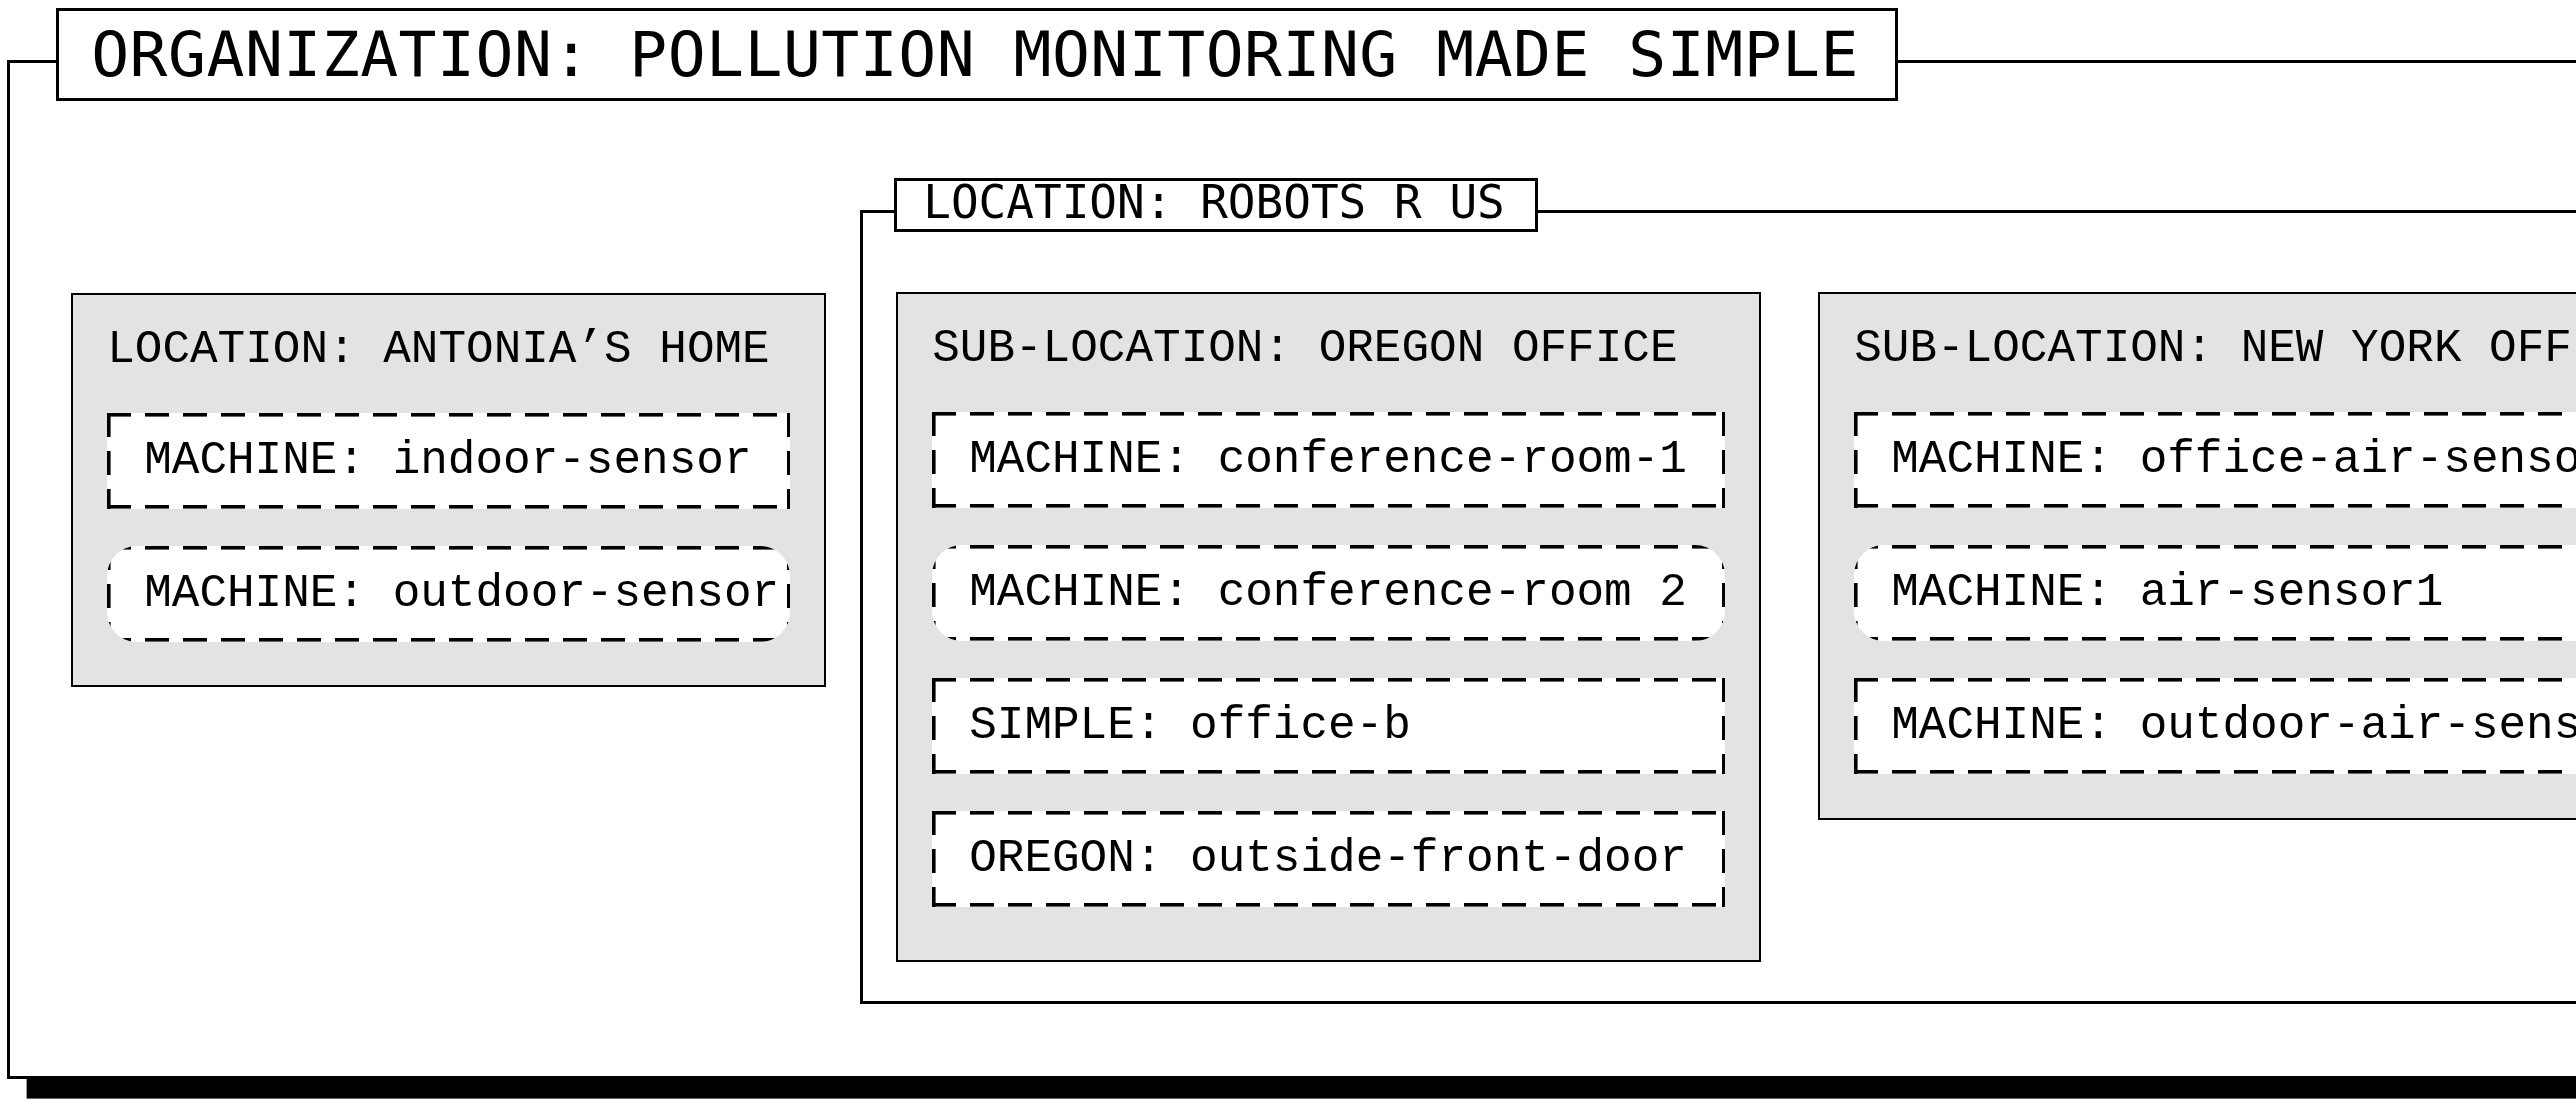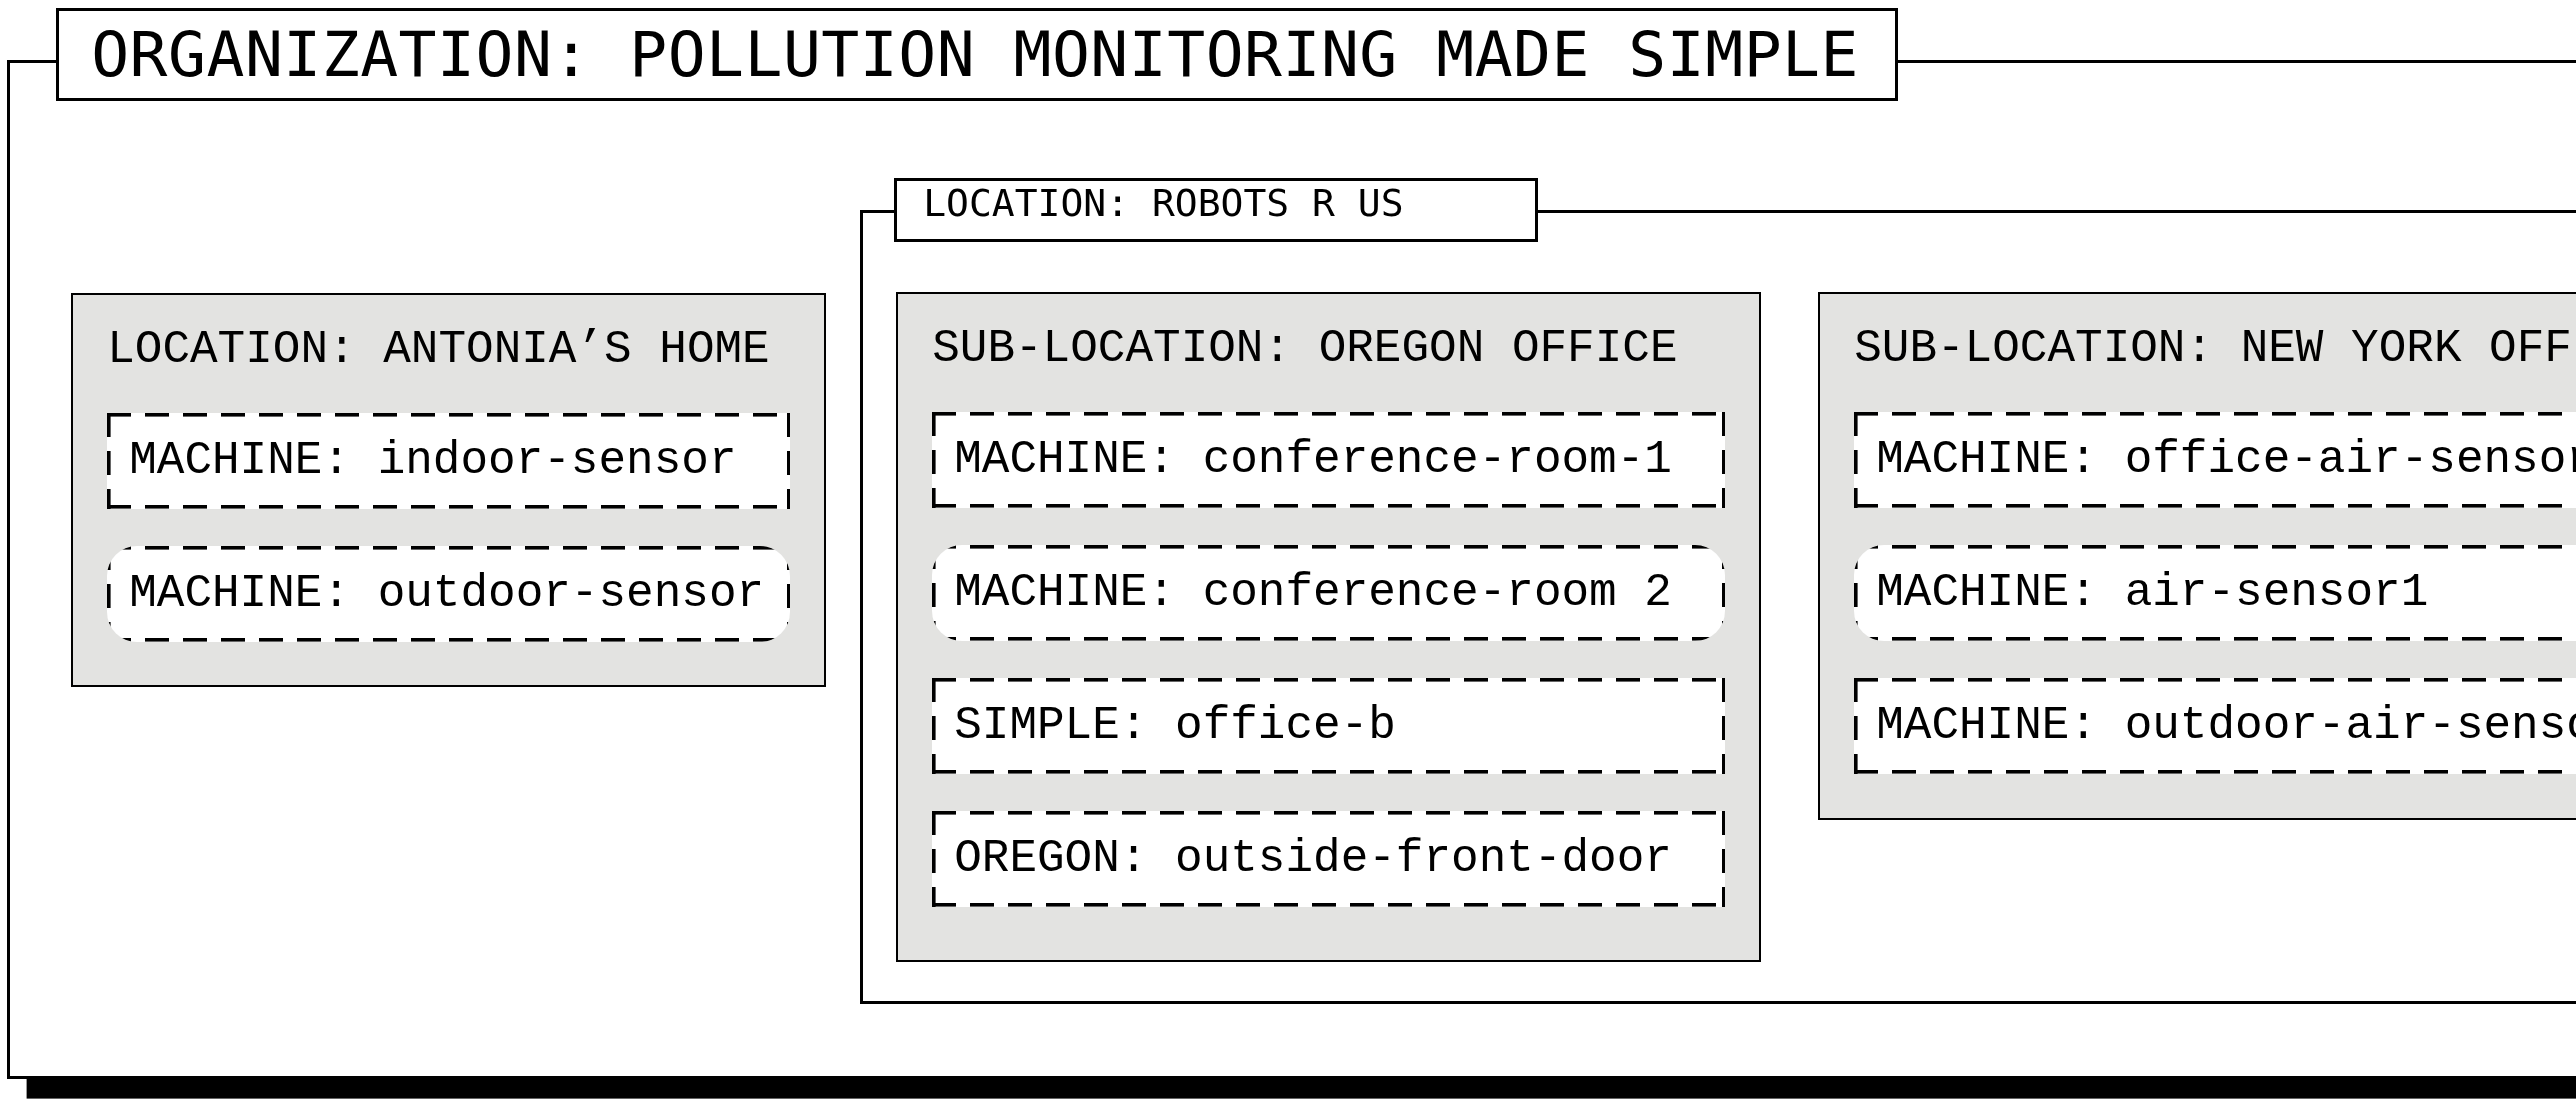--- a/index.html
+++ b/index.html
@@ -75,21 +75,21 @@
     background-image:
       repeating-linear-gradient(90deg,  #000 0 24px, transparent 24px 38px),
       repeating-linear-gradient(90deg,  #000 0 24px, transparent 24px 38px),
       repeating-linear-gradient(180deg, #000 0 24px, transparent 24px 38px),
       repeating-linear-gradient(180deg, #000 0 24px, transparent 24px 38px);
     background-size: 100% 3.6px, 100% 3.6px, 3.6px 100%, 3.6px 100%;
     background-position: 0 0, 0 100%, 0 0, 100% 0;
     background-repeat: no-repeat;
     display: flex;
     align-items: center;
-    padding-left: 22px;
+    padding-left: 37px;
     font-size: 46px;
     white-space: nowrap;
   }
   .m0 { top: 118px; }
   .m1 { top: 251px; border-radius: 30px; }
   .m2 { top: 384px; }
   .m3 { top: 517px; }
 
   
   .loc-antonia {
@@ -108,27 +108,27 @@
     height: 794px;
     background: #ffffff;
     border: 3.1px solid #000000;
     z-index: 1;
   }
   .robots-label-box {
     position: absolute;
     left: 31px;
     top: -35px;
     width: 644px;
-    height: 64px;
+    height: 54px;
     background: #ffffff;
     border: 3.1px solid #000000;
     display: flex;
-    align-items: flex-start;
+    align-items: flex-end;
     padding-left: 26px;
-    font-size: 38px;
+    font-size: 46px;
     white-space: nowrap;
     z-index: 3;
   }
   .sub-oregon {
     left: 33px;
     top: 79px;
     width: 865px;
     height: 670px;
   }
   .sub-newyork {

